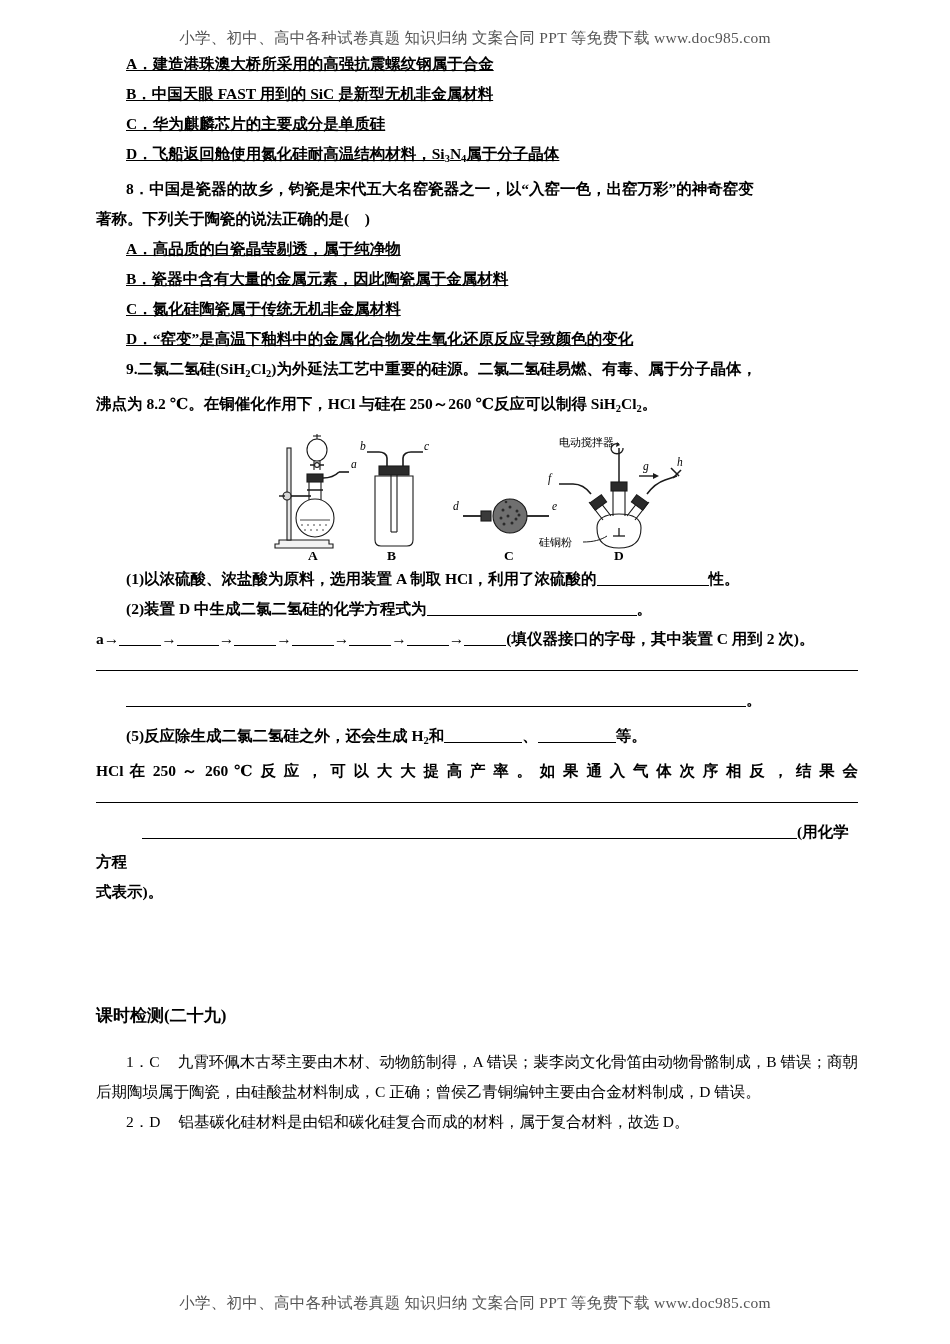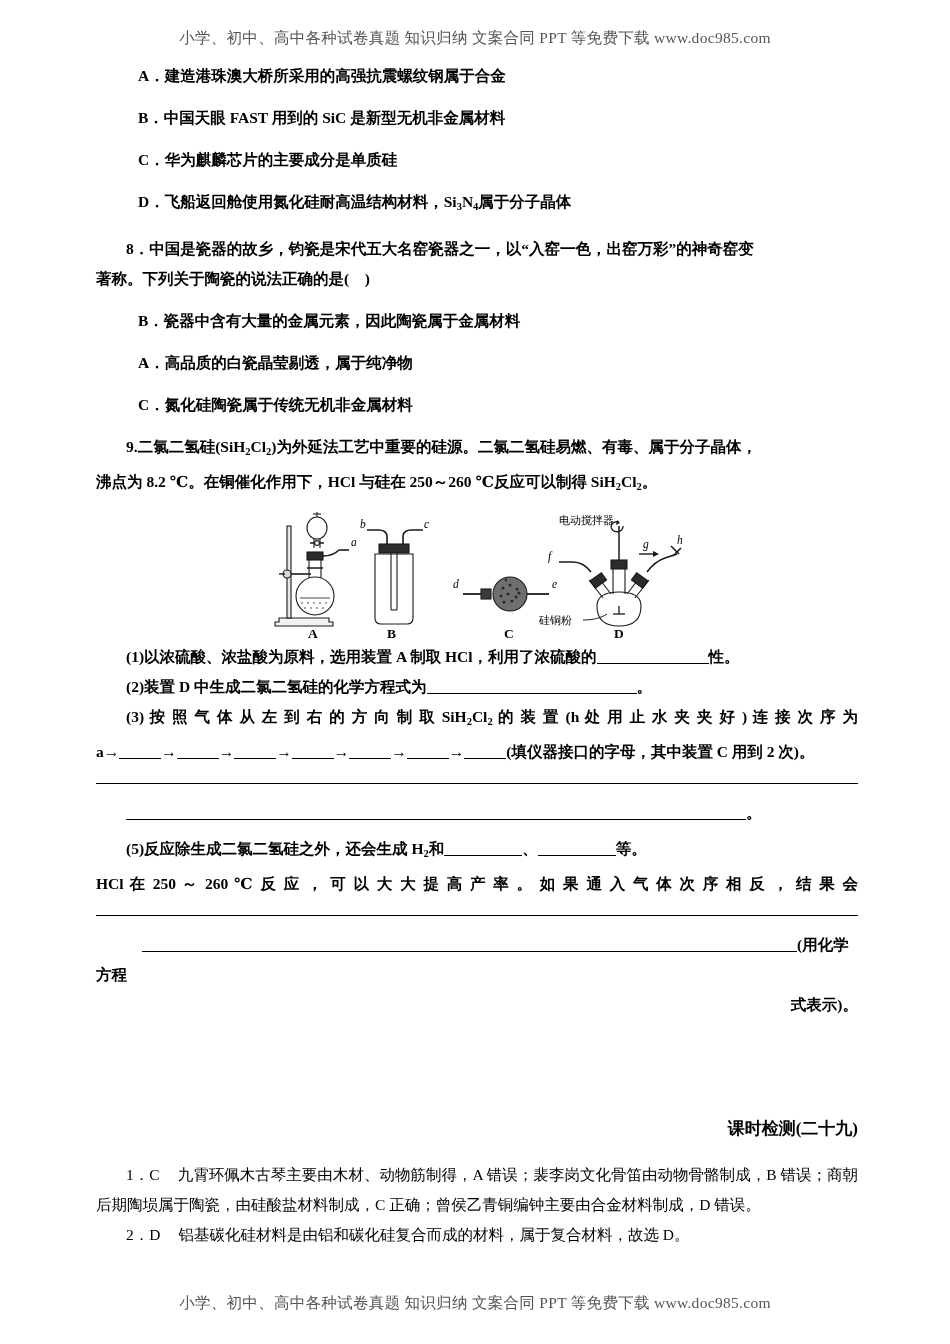--- a/index.html
+++ b/index.html
@@ -43,22 +43,23 @@
     line-height: 30px;
     font-weight: bold;
     margin: 0;
     text-align: justify;
     text-justify: inter-ideograph;
   }
   .opt {
     font-size: 15.5px;
     line-height: 30px;
     font-weight: bold;
-    margin: 12px;
+    margin: 0;
     padding-left: 30px;
+    text-decoration: underline;
   }
   .q-line {
     font-size: 15.5px;
     line-height: 30px;
     font-weight: bold;
     margin: 0;
   }
   .indent { text-indent: 30px; }
   .just {
     text-align: justify;
@@ -92,21 +93,21 @@
     display: inline-block;
     width: 705px;
     vertical-align: -2px;
   }
   .fig-wrap {
     margin: 8px 0 4px 0;
     display: flex;
     justify-content: center;
   }
   .answers-title {
-    text-align: right;
+    text-align: left;
     font-size: 17px;
     font-weight: bold;
     margin: 0;
     line-height: 34px;
   }
   .ans {
     font-size: 15.5px;
     line-height: 30px;
     font-weight: normal;
     margin: 0;
@@ -125,23 +126,24 @@
 
   <div class="content">
 
     <p class="opt">A．建造港珠澳大桥所采用的高强抗震螺纹钢属于合金</p>
     <p class="opt">B．中国天眼 FAST 用到的 SiC 是新型无机非金属材料</p>
     <p class="opt">C．华为麒麟芯片的主要成分是单质硅</p>
     <p class="opt"><span>D．飞船返回舱使用氮化硅耐高温结构材料，Si</span><sub>3</sub><span>N</span><sub>4</sub><span>属于分子晶体</span></p>
 
     <p class="line indent">8．中国是瓷器的故乡，钧瓷是宋代五大名窑瓷器之一，以“入窑一色，出窑万彩”的神奇窑变</p>
     <p class="line">著称。下列关于陶瓷的说法正确的是(　)</p>
+    <p class="opt">A．高品质的白瓷晶莹剔透，属于纯净物</p>
     <p class="opt">B．瓷器中含有大量的金属元素，因此陶瓷属于金属材料</p>
-    <p class="opt">A．高品质的白瓷晶莹剔透，属于纯净物</p>
     <p class="opt">C．氮化硅陶瓷属于传统无机非金属材料</p>
+    <p class="opt">D．“窑变”是高温下釉料中的金属化合物发生氧化还原反应导致颜色的变化</p>
 
     <p class="line indent"><span>9.二氯二氢硅(SiH</span><sub>2</sub><span>Cl</span><sub>2</sub><span>)为外延法工艺中重要的硅源。二氯二氢硅易燃、有毒、属于分子晶体，</span></p>
     <p class="line"><span>沸点为 8.2 ℃。在铜催化作用下，HCl 与硅在 250～260 ℃反应可以制得 SiH</span><sub>2</sub><span>Cl</span><sub>2</sub><span>。</span></p>
 
     <div class="fig-wrap">
       <svg width="420" height="128" viewBox="0 0 420 128">
         <g stroke="#1a1a1a" fill="none" stroke-width="1.1">
 
           <path d="M12 108 L12 112 L8 112 L8 116 L66 116 L66 112 L62 112 L62 108 Z" fill="#f2f2f2" stroke="#1a1a1a"></path>
 
@@ -251,32 +253,31 @@
           <text x="292" y="14">电动搅拌器</text>
           <text x="272" y="114">硅铜粉</text>
         </g>
       </svg>
     </div>
 
     <p class="q-line indent"><span>(1)以浓硫酸、浓盐酸为原料，选用装置 A 制取 HCl，利用了浓硫酸的</span><span class="blank-m"></span><span>性。</span></p>
 
     <p class="q-line indent"><span>(2)装置 D 中生成二氯二氢硅的化学方程式为</span><span class="blank-l"></span><span>。</span></p>
 
-    <p class="q-line indent spread"><span>(3) 按 照 气 体 从 左 到 右 的 方 向 制 取  SiH</span><sub>2</sub><span>Cl</span><sub>2</sub><span> 的 装 置 (h 处 用 止 水 夹 夹 好 ) 连 接 次 序 为</span></p>
     <p class="q-line"><span>a→</span><span class="blank-tiny"></span>→<span class="blank-tiny"></span>→<span class="blank-tiny"></span>→<span class="blank-tiny"></span>→<span class="blank-tiny"></span>→<span class="blank-tiny"></span>→<span class="blank-tiny"></span><span>(填仪器接口的字母，其中装置 C 用到 2 次)。</span></p>
 
     <div class="rule-full"></div>
     <p class="q-line" style="margin-top:14px"><span style="display:inline-block;width:30px"></span><span class="rule-mid"></span><span>。</span></p>
 
     <p class="q-line indent" style="margin-top:6px"><span>(5)反应除生成二氯二氢硅之外，还会生成 H</span><sub>2</sub><span>和</span><span class="blank-s"></span><span>、</span><span class="blank-s"></span><span>等。</span></p>
 
     <p class="q-line spread">HCl 在 250 ～ 260 ℃ 反 应 ， 可 以 大 大 提 高 产 率 。 如 果 通 入 气 体 次 序 相 反 ， 结 果 会</p>
     <div class="rule-full"></div>
     <p class="q-line" style="margin-top:14px"><span style="display:inline-block;width:46px"></span><span class="rule-long" style="width:655px"></span><span>(用化学方程</span></p>
-    <p class="q-line" style="text-align:right">式表示)。</p>
+    <p class="q-line" style="text-align:left">式表示)。</p>
 
     <div class="gap-block"></div>
 
     <p class="answers-title">课时检测(二十九)</p>
     <div class="ans-gap"></div>
     <p class="ans indent"><span>1．</span><span>C</span><span style="display:inline-block;width:18px"></span><span>九霄环佩木古琴主要由木材、动物筋制得，A 错误；裴李岗文化骨笛由动物骨骼制成，B 错误；商朝后期陶埙属于陶瓷，由硅酸盐材料制成，C 正确；曾侯乙青铜编钟主要由合金材料制成，D 错误。</span></p>
     <p class="ans indent"><span>2．</span><span>D</span><span style="display:inline-block;width:18px"></span><span>铝基碳化硅材料是由铝和碳化硅复合而成的材料，属于复合材料，故选 D。</span></p>
 
   </div>
 

